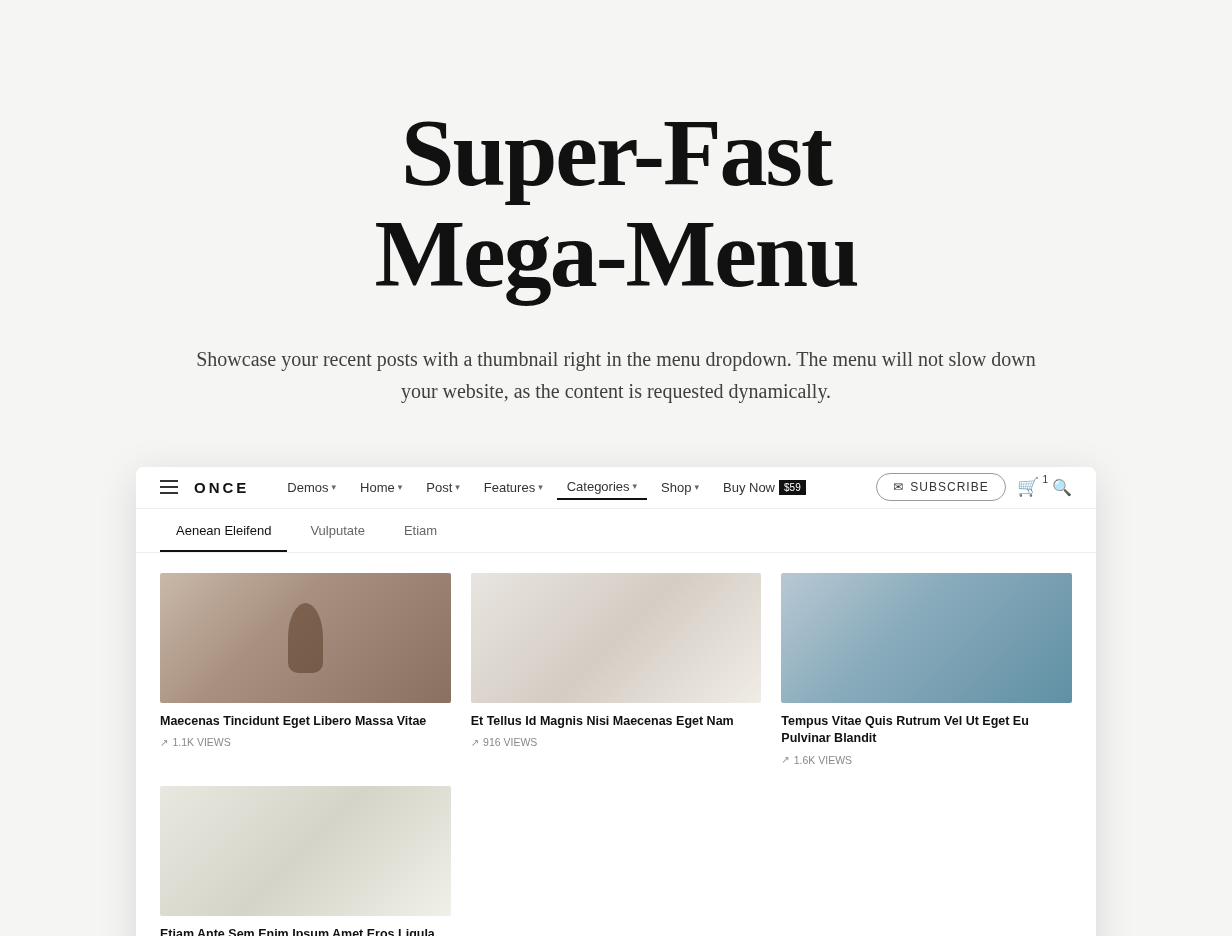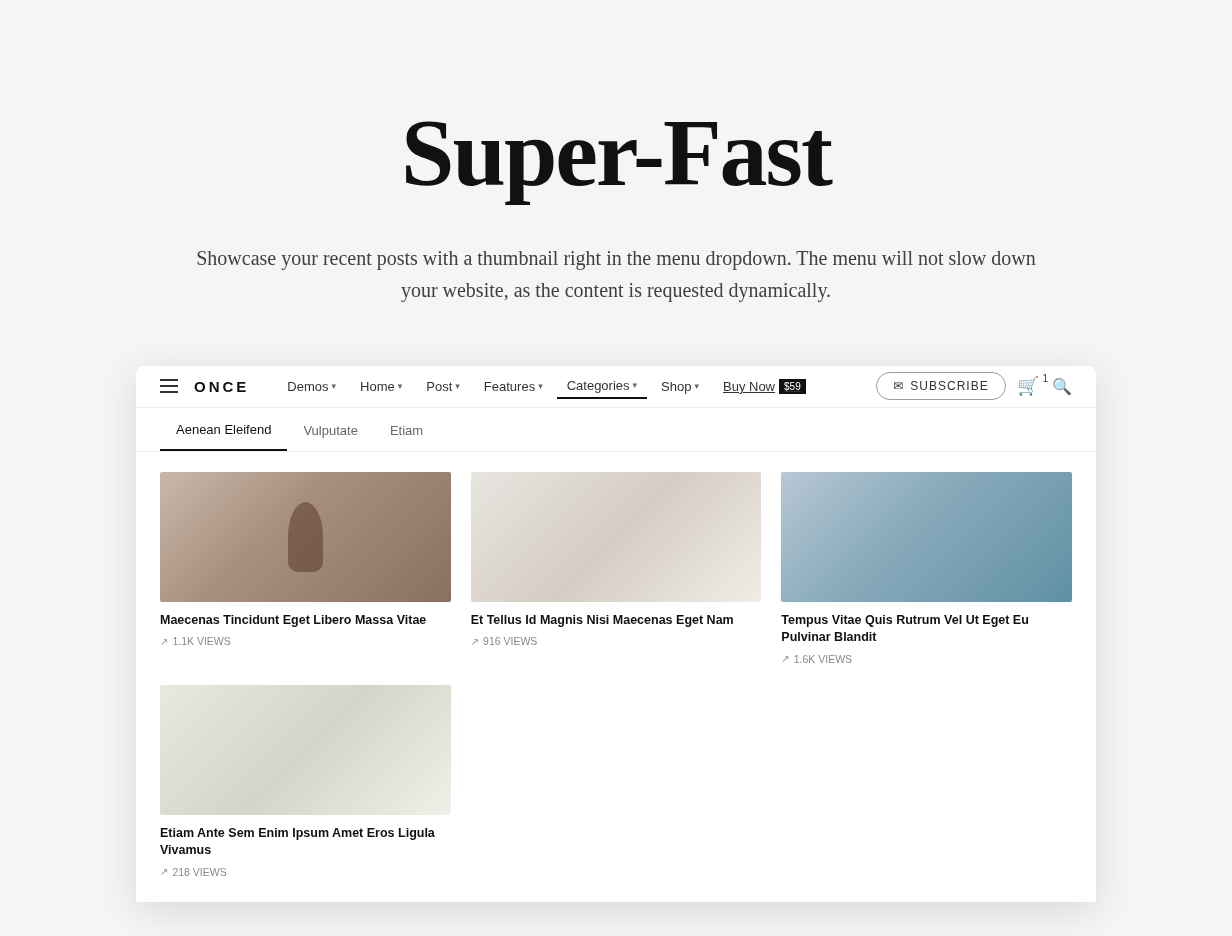--- a/index.html
+++ b/index.html
@@ -100,21 +100,20 @@
       border-bottom: 2px solid #111;
     }
     .nav-item .chevron {
       font-size: 9px;
       color: #666;
     }
     .buy-now-badge {
       display: flex;
       align-items: center;
       gap: 4px;
-      text-decoration: underline;
     }
     .badge {
       background: #111;
       color: #fff;
       font-size: 10px;
       padding: 2px 5px;
       border-radius: 0;
       font-family: Arial, sans-serif;
     }
     .navbar-right {
@@ -153,24 +152,23 @@
     }
     .search-icon {
       cursor: pointer;
       font-size: 16px;
       color: #333;
     }
 
     
     .content-tabs {
       display: flex;
-      gap: 0;
+      gap: 7px;
       padding: 0 24px;
       border-bottom: 1px solid #eee;
-      align-items: center;
     }
     .tab-item {
       padding: 14px 16px 12px;
       font-size: 13px;
       font-family: Arial, sans-serif;
       color: #666;
       cursor: pointer;
       position: relative;
     }
     .tab-item.active {
@@ -240,20 +238,21 @@
       border-radius: 50% 50% 10px 10px;
       margin: 30px auto 0;
     }
   </style>
 </head>
 <body>
 
 <div class="hero">
   <h1 class="hero-title">
     <span>Super-Fast</span><br>
+    <span>Mega-Menu</span>
   </h1>
   <p class="hero-subtitle">Showcase your recent posts with a thumbnail right in the menu dropdown. The menu will not slow down your website, as the content is requested dynamically.</p>
 </div>
 
 <div class="browser-window">
 
   <nav class="navbar">
     <div class="navbar-hamburger">
       <div class="hamburger-line"></div>
       <div class="hamburger-line"></div>

